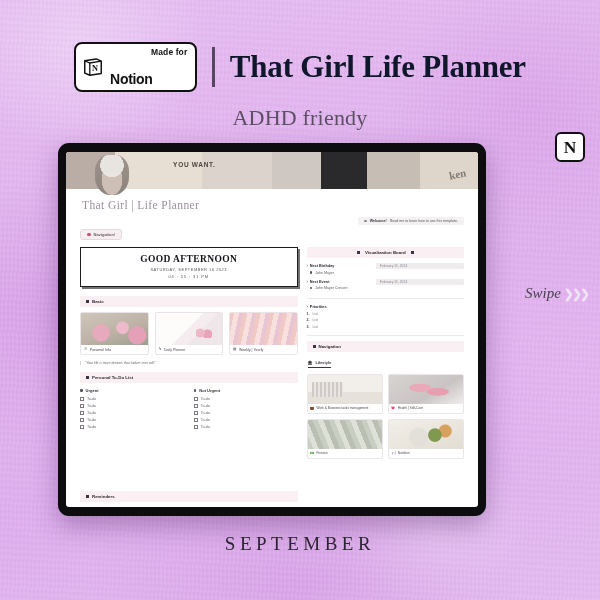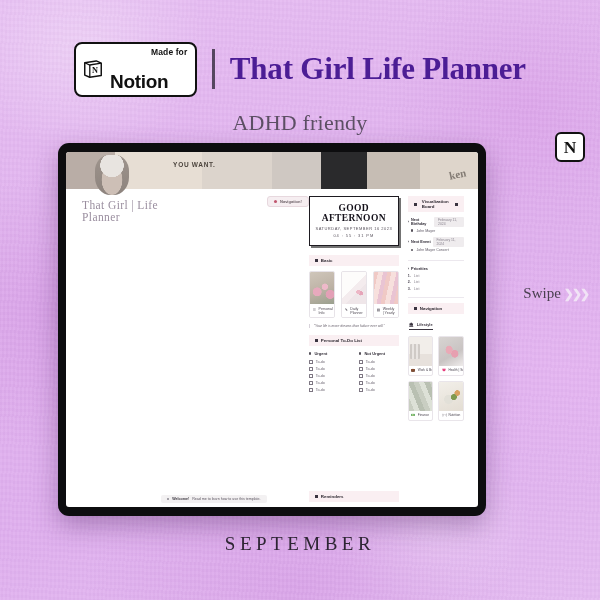--- a/index.html
+++ b/index.html
@@ -41,27 +41,27 @@
   .title-row { display: flex; align-items: center; gap: 15px; }
 
   .notion-badge {
     display: flex; align-items: center; gap: 6px;
     background: #fff; border: 2.2px solid #111; border-radius: 8px;
     padding: 4px 8px 4px 6px;
   }
   .nb-cube { width: 22px; height: 22px; flex: none; }
   .nb-text { line-height: 1; text-align: left; }
   .nb-made { font-size: 8.5px; font-weight: 700; color: #111; letter-spacing: .1px; padding-left: 41px; }
-  .nb-notion { font-size: 19px; font-weight: 800; color: #111; letter-spacing: -.3px; margin-top: 15px; }
+  .nb-notion { font-size: 14px; font-weight: 800; color: #111; letter-spacing: -.3px; margin-top: 15px; }
 
   .divider-bar { width: 2.5px; height: 40px; background: #3d3347; opacity: .85; }
 
   #main-title {
     font-family: "Liberation Serif", serif;
-    font-size: 31px; font-weight: 700; color: #4c1d95;
+    font-size: 31px; font-weight: 700; color: #0f172a;
     letter-spacing: -.2px; white-space: nowrap;
   }
   #subtitle {
     margin-top: 13px;
     font-family: "Liberation Serif", serif;
     font-size: 22px; color: #5c4f64; letter-spacing: .2px;
   }
 
   
   #tablet {
@@ -110,21 +110,21 @@
     background:
       radial-gradient(circle at 50% 26%, #e8e4e0 0 34%, rgba(232,228,224,0) 35%),
       radial-gradient(ellipse at 50% 62%, #cdbfb6 0 42%, rgba(205,191,182,0) 44%),
       linear-gradient(180deg,#9e948d,#8d837d);
     border-radius: 40% 40% 45% 45%;
   }
 
   
   #page {
     flex: 1; padding: 7px 14px 0 14px; position: relative;
-    display: flex; flex-direction: row;
+    display: flex; flex-direction: column;
   }
   #page-title {
     font-family: "Liberation Serif", serif;
     font-size: 11.5px; color: #9a8e9f; letter-spacing: .4px;
     margin: 3px 0 6px 2px;
   }
   #welcome-callout {
     align-self: flex-end;
     background: #f3f1f2; border-radius: 2px;
     padding: 2px 6px; margin-bottom: 4px;
@@ -276,21 +276,21 @@
     background: #fff; border: 2.4px solid #111; border-radius: 6px;
     display: flex; align-items: center; justify-content: center;
     z-index: 9;
   }
 
   
   #swipe {
     position: absolute; right: 12px; top: 285px;
     display: flex; align-items: baseline; gap: 3px; z-index: 6;
   }
-  #swipe-text { font-family: "Liberation Serif", serif; font-size: 15px; color: #4a4050; }
+  #swipe-text { font-family: "Liberation Serif", serif; font-size: 15px; color: #4a4050; font-style: italic; }
   #swipe-arrows { font-size: 12px; color: #f1e3f6; letter-spacing: -2px; font-weight: 700; }
 
   
   #brand {
     position: absolute; left: 0; right: 0; top: 533px; text-align: center;
     font-family: "Liberation Serif", serif;
     font-size: 19px; color: #2d2533; letter-spacing: 4.5px; z-index: 6;
   }
 </style>
 </head>

